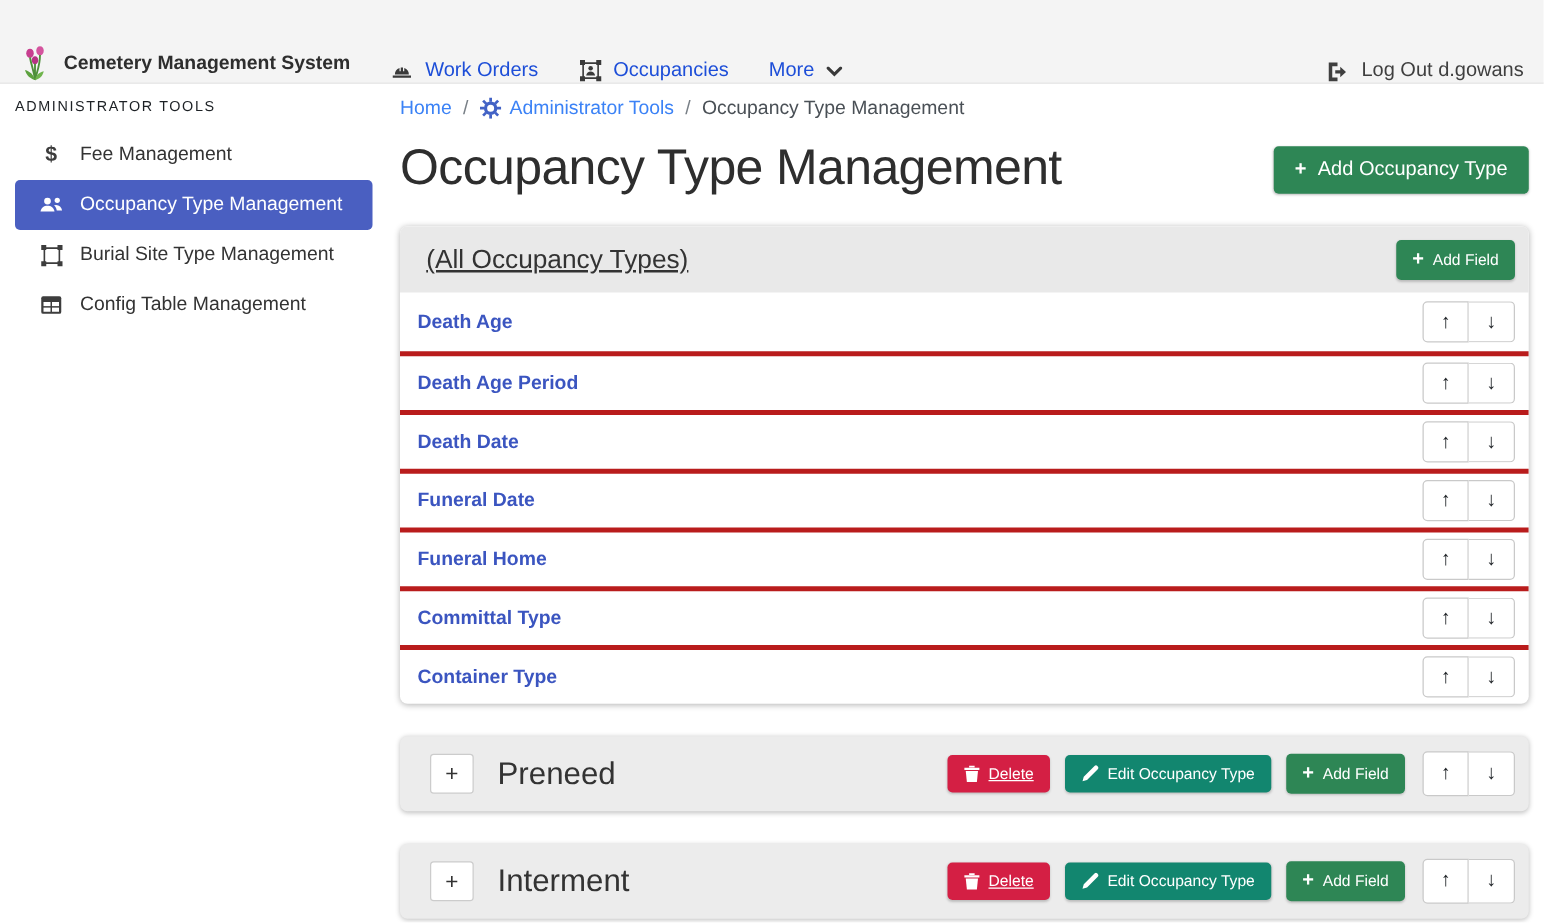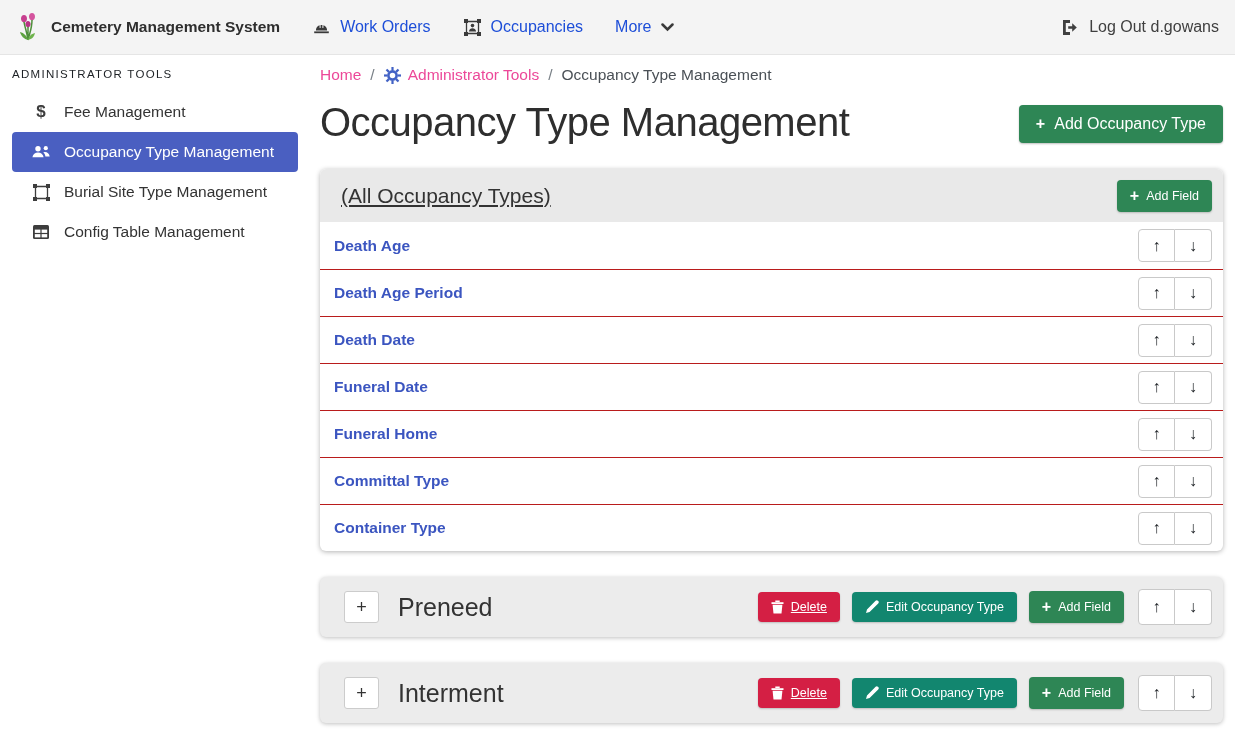--- a/index.html
+++ b/index.html
@@ -4,22 +4,22 @@
 <style>
   * { box-sizing: border-box; }
   html,body { margin:0; padding:0; }
   body {
     width:1235px; height:738px; overflow:hidden;
     font-family:"Liberation Sans","DejaVu Sans",sans-serif;
     background:#ffffff; color:#333;
   }
   
   .navbar {
-    height:55px; background:#f4f4f4; border-bottom:1px solid #e5e5e5;
-    display:flex; align-items:center; padding:0 16px;
+    height:67px; background:#f4f4f4; border-bottom:1px solid #e5e5e5;
+    display:flex; align-items:flex-end; padding:0 16px;
   }
   .brand { display:flex; align-items:center; gap:9px; cursor:pointer; }
   .brand-title { font-weight:700; font-size:15.5px; color:#2e2e2e; }
   .nav-item {
     display:flex; align-items:center; gap:9px; font-size:16px; color:#1d4ed8;
     margin-left:32px; cursor:pointer;
   }
   .nav-item:first-of-type { margin-left:38px; }
   .nav-item .icn { display:flex; color:#3a3a3a; }
   .logout { margin-left:auto; display:flex; align-items:center; gap:9px; font-size:16px; color:#3f3f3f; cursor:pointer; }
@@ -33,42 +33,42 @@
     margin:0 12px; padding:0 8px 0 18px; border-radius:4px;
     font-size:15.5px; color:#333; cursor:pointer;
   }
   .side-item .icn { width:22px; display:flex; justify-content:center; color:#3d3d3d; }
   .side-item.active { background:#4a5fc1; color:#fff; }
   .side-item.active .icn { color:#fff; }
   .dollar-glyph { font-weight:700; font-size:17px; color:#3d3d3d; }
   
   .main { flex:1; padding:9px 12px 0 10px; }
   .breadcrumb { display:flex; align-items:center; gap:9px; font-size:15.5px; padding-top:2px; }
-  .crumb-link { color:#ec4899; display:flex; align-items:flex-end; gap:7px; cursor:pointer; text-decoration:none; }
+  .crumb-link { color:#3b82f6; display:flex; align-items:flex-start; gap:7px; cursor:pointer; text-decoration:none; }
   .crumb-sep { color:#787f86; }
   .crumb-current { color:#4a5056; }
   .title-row { display:flex; justify-content:space-between; align-items:flex-start; margin-top:14px; }
   h1.page-title { margin:0; font-size:40px; font-weight:500; color:#2e2e2e; letter-spacing:-0.5px; line-height:1.2; }
   .btn { border:none; display:inline-flex; align-items:center; color:#fff; cursor:pointer; border-radius:4px; font-family:inherit; }
   .btn-green-lg { background:#2e8655; font-size:16px; padding:10px 17px; gap:9px; margin-top:7px; box-shadow:0 1px 2px rgba(0,0,0,.25); }
   .btn-sm { font-size:12.5px; padding:8px 13px; gap:7px; box-shadow:0 1px 2px rgba(0,0,0,.2); }
   .btn-green { background:#2e8655; }
   .btn-red { background:#d41f44;text-decoration:underline; }
   .btn-teal { background:#12866f; }
   .plus-glyph { font-size:16px; font-weight:700; line-height:1; }
   
   .card { margin-top:23px; border-radius:6px; background:#fff; box-shadow:0 1px 5px rgba(0,0,0,.3); overflow:hidden; }
   .card-header {
     background:#e9e9e9; height:53px; display:flex; align-items:center;
     justify-content:space-between; padding:0 11px 0 21px;
   }
   .card-title { font-size:21px; color:#333;text-decoration:underline; }
   .field-row {
     height:47px; display:flex; align-items:center; justify-content:space-between;
-    padding:0 11px 0 14px; border-top:1px solid #b91c1c;
+    padding:0 11px 0 14px; border-top:4px solid #b91c1c;
   }
   .field-row:first-child { border-top:none; }
   .field-link { color:#3b55c0; font-weight:700; font-size:15.5px; cursor:pointer; text-decoration:none; }
   .updown { display:flex; }
   .ud-btn {
     width:37px; height:33px; background:#fff; border:1px solid #c9c9c9; color:#212529;
     font-size:16px; display:flex; align-items:center; justify-content:center; cursor:pointer; padding:0;
   }
   .ud-btn.up { border-radius:4px 0 0 4px; }
   .ud-btn.down { border-radius:0 4px 4px 0; border-left:none; }

